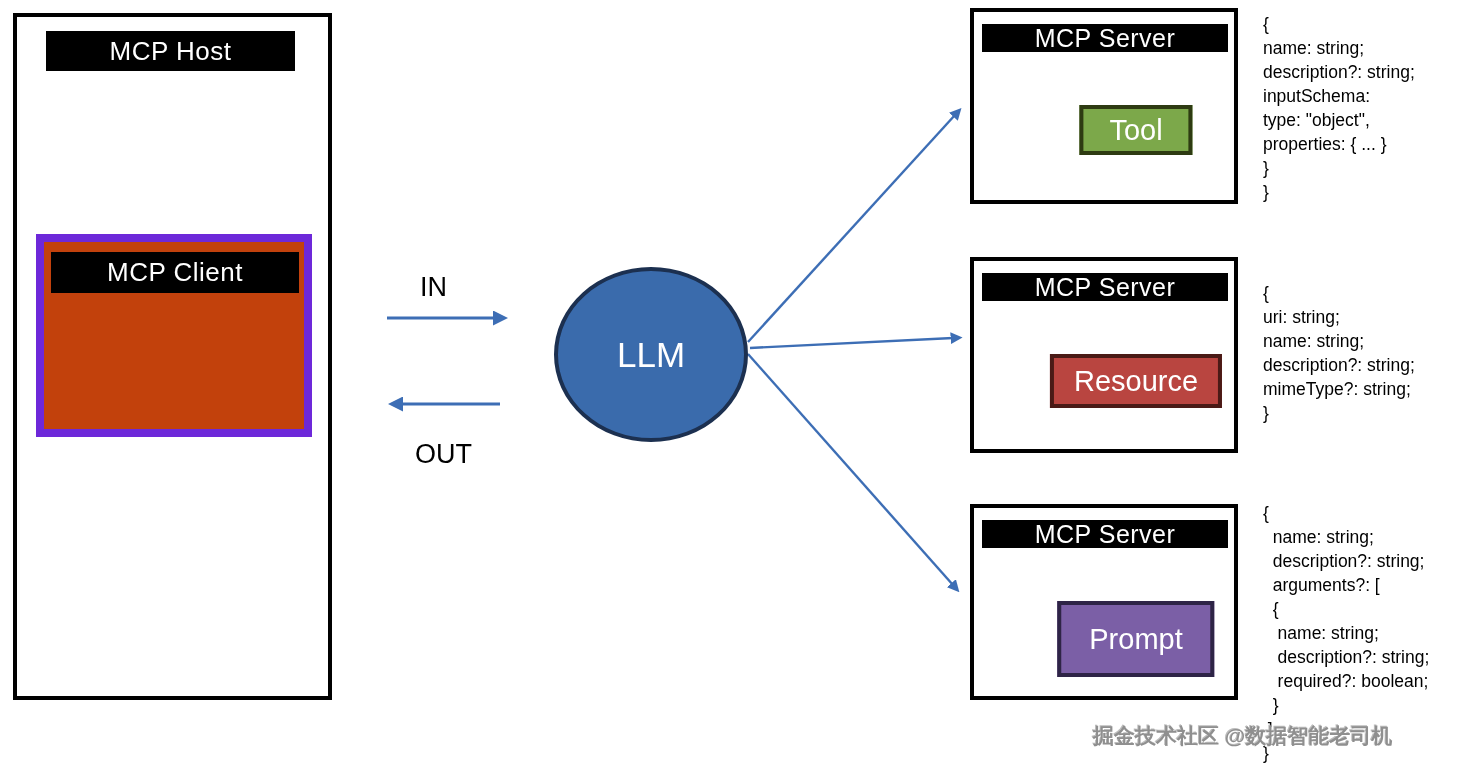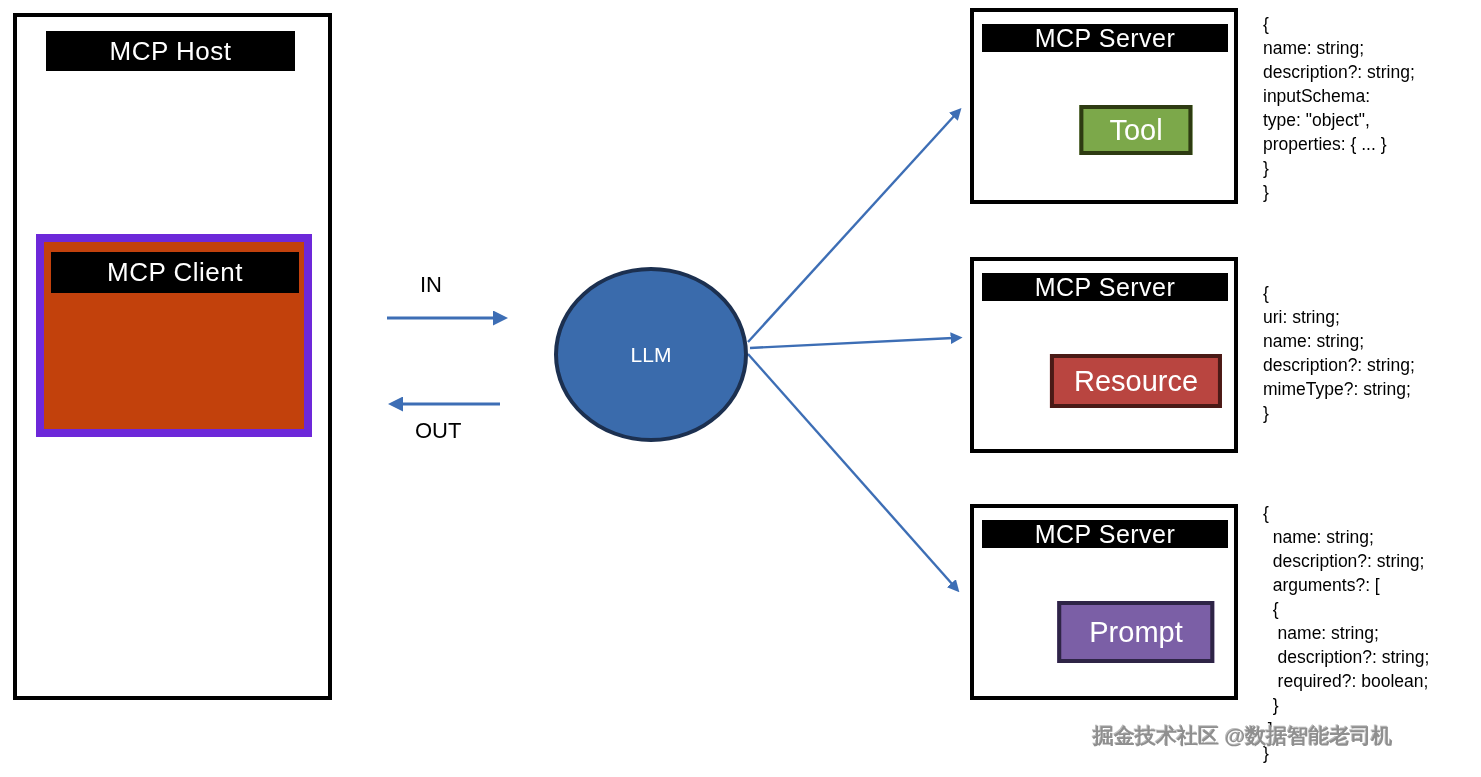--- a/index.html
+++ b/index.html
@@ -18,49 +18,49 @@
     font-size:26px; letter-spacing:0.5px;
   }
   .host-title { left:29px; top:14px; width:249px; height:40px; }
   .client-box {
     position:absolute; left:19px; top:217px; width:260px; height:187px;
     border:8px solid #6d28d9; background:#c2410c;
   }
   .client-title { left:7px; top:10px; width:248px; height:41px; }
   
   .flow-label {
-    position:absolute; color:#000; font-size:22px; font-weight:400;
+    position:absolute; color:#000; font-size:27px; font-weight:400;
   }
   .in-label  { left:420px; top:272px; }
-  .out-label { left:415px; top:418px; }
+  .out-label { left:415px; top:439px; }
   .llm-circle {
     position:absolute; left:554px; top:267px; width:186px; height:167px;
     border:4px solid #1C3050; border-radius:50%;
     display:flex; align-items:center; justify-content:center;
-    color:#fff; font-size:21px;
+    color:#fff; font-size:35px;
   }
   svg.arrows { position:absolute; left:0; top:0; pointer-events:none; }
   
   .server-box {
     position:absolute; left:970px; width:260px; height:188px;
     border:4px solid #000; background:#fff;
   }
   .server-1 { top:8px; }
   .server-2 { top:257px; }
   .server-3 { top:504px; }
   .server-title { left:8px; top:12px; width:246px; height:28px; font-size:25px; }
   .cap-btn {
     position:absolute; top:93px; left:50%; transform:translateX(-50%);
     border:4px solid #222; color:#fff; font-size:29px;
     display:flex; align-items:center; justify-content:center;
     padding:0 24px; height:46px; white-space:nowrap;margin-left:32px;
   }
   .cap-tool     { height:42px; padding:0 26px; }
   .cap-resource { height:46px; padding:0 20px; }
-  .cap-prompt   { height:44px; padding:5px 28px; }
+  .cap-prompt   { height:44px; padding:12px 28px; }
   
   .schema {
     position:absolute; left:1263px; color:#000;
     font-size:17.5px; line-height:24px; white-space:pre;
   }
   .schema-1 { top:12px; }
   .schema-2 { top:281px; }
   .schema-3 { top:501px; }
   
   .watermark {

